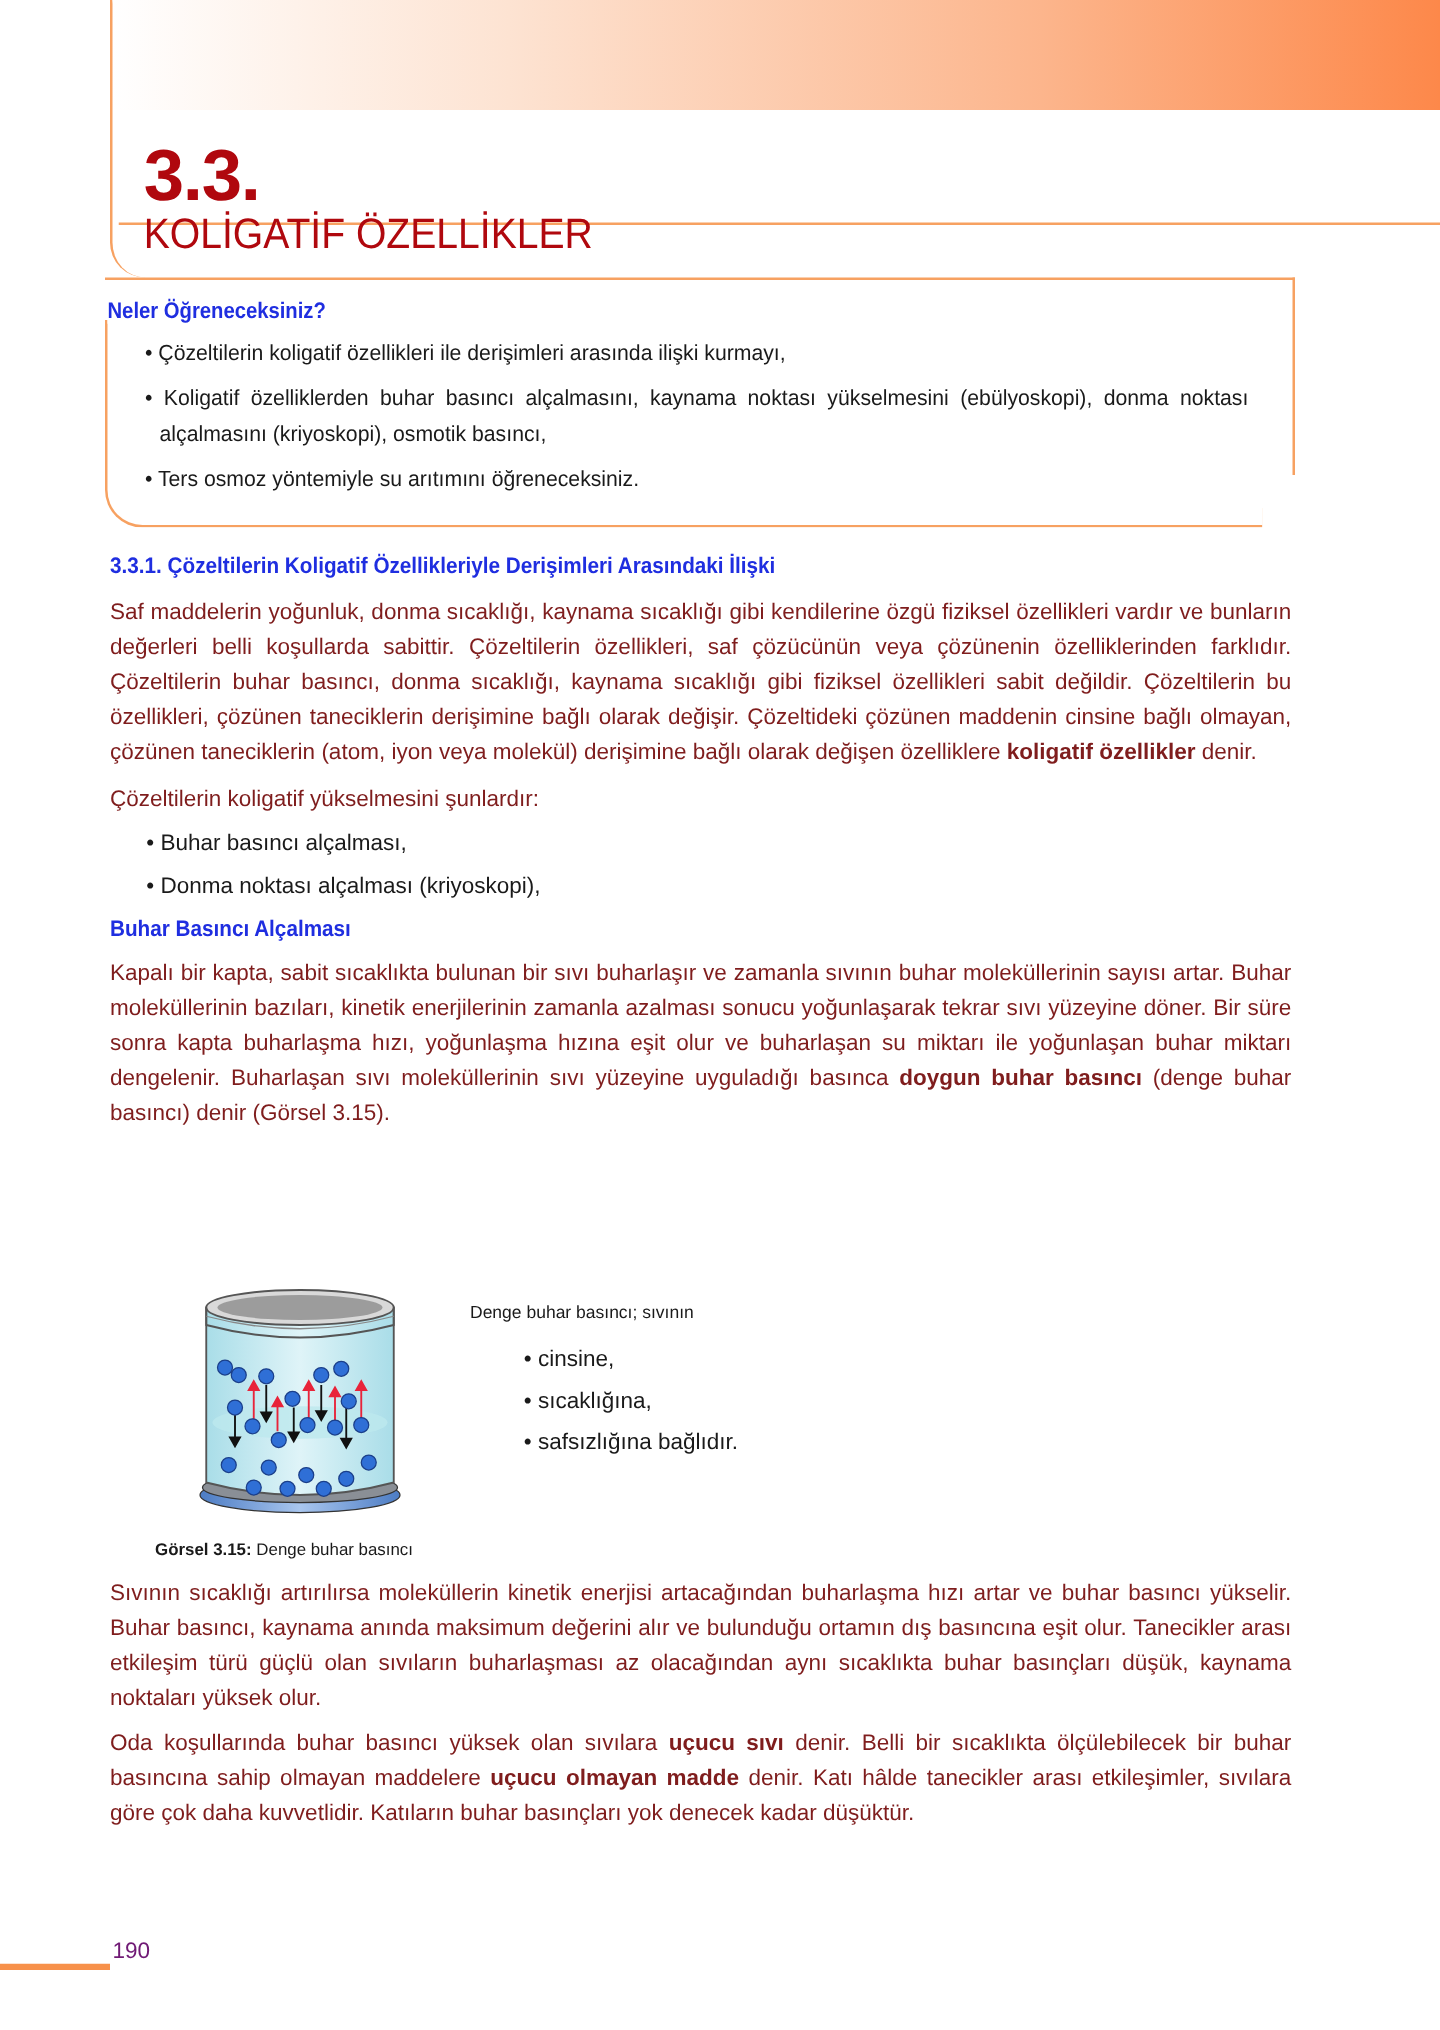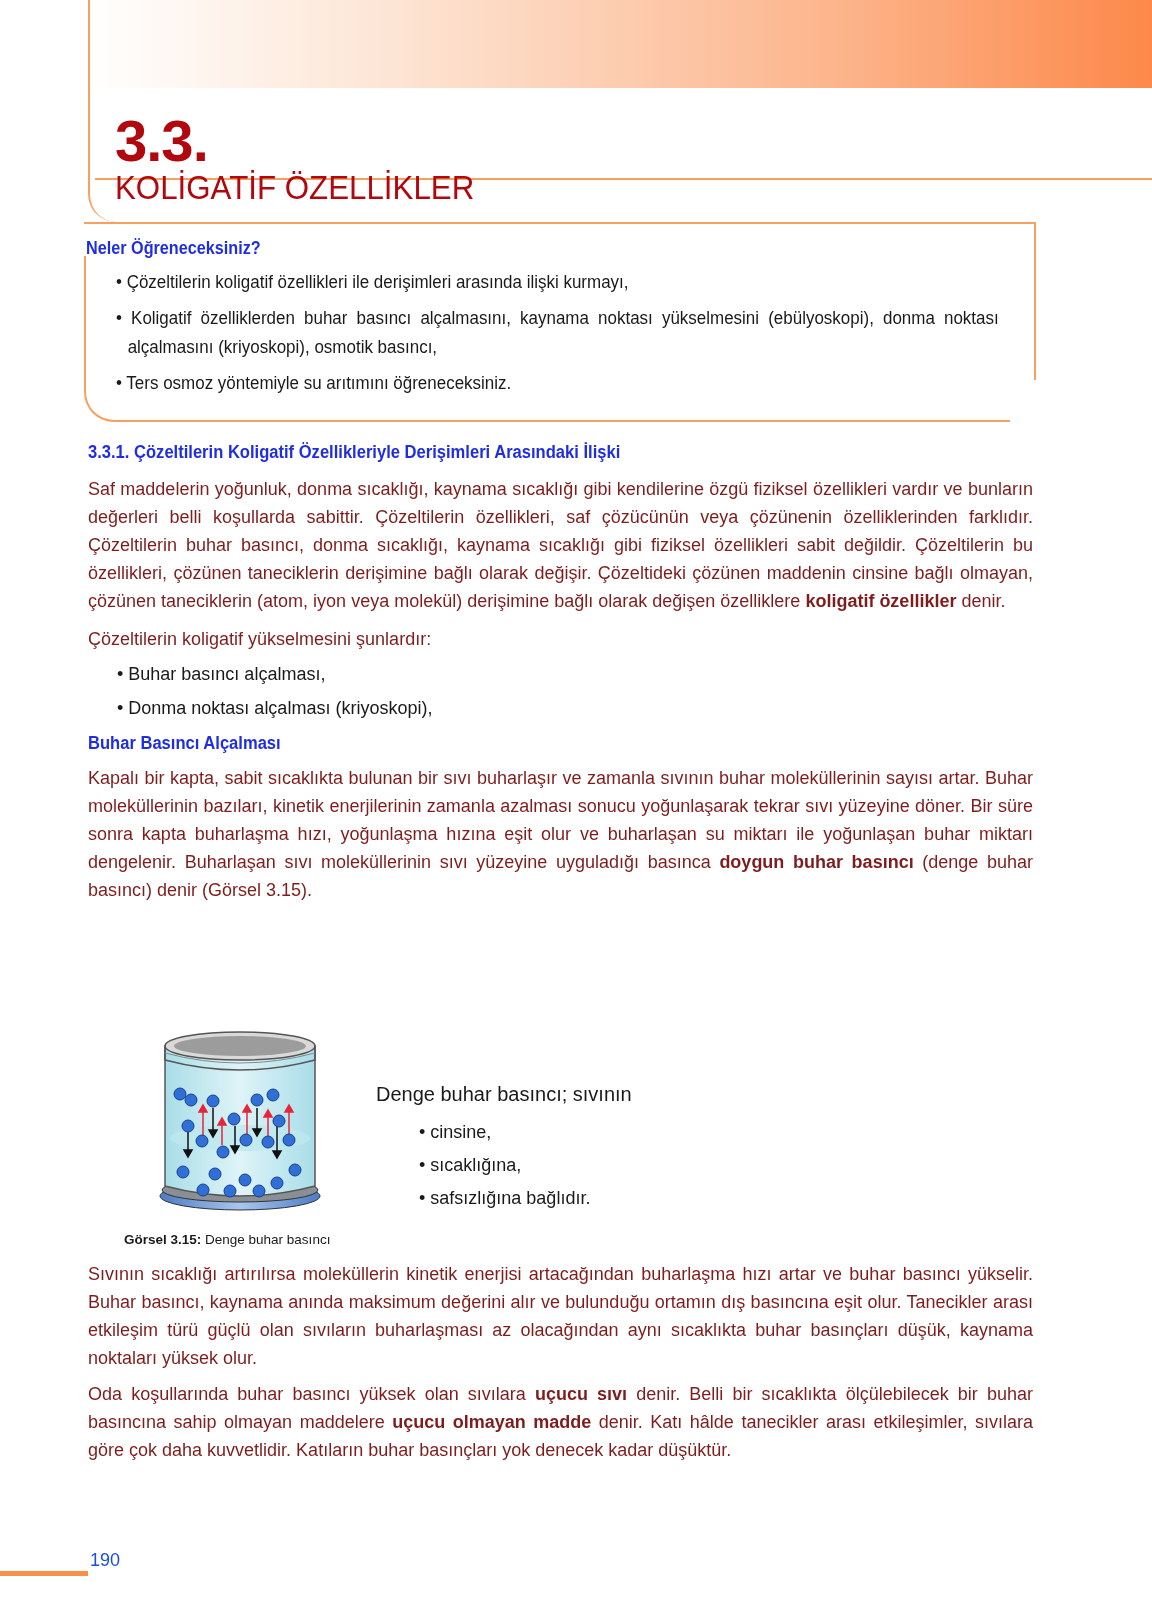--- a/index.html
+++ b/index.html
@@ -59,25 +59,25 @@
   }
   .para b { font-weight: bold; }
   .bullets { list-style: none; }
   .bullets li { font-size: 18px; line-height: 34px; }
 
   .figure { position: absolute; left: 155px; top: 1028px; width: 170px; height: 190px; }
   .fig-caption { position: absolute; left: 124px; top: 1232px; font-size: 13.5px; color: #1a1a1a; }
   .fig-caption b { font-weight: bold; }
 
   .side-list { position: absolute; left: 376px; top: 1035px; }
-  .side-list .lead { font-size: 20px; line-height: 28px; margin-top: 45px; }
+  .side-list .lead { font-size: 14px; line-height: 28px; }
   .side-list ul { list-style: none; margin-left: 43px; margin-top: 8px; }
   .side-list li { font-size: 18px; line-height: 33px; }
 
-  .page-num { position: absolute; left: 90px; top: 1550px; font-size: 18px; color: #1d4ed8; }
+  .page-num { position: absolute; left: 90px; top: 1550px; font-size: 18px; color: #701a75; }
   .page-bar { position: absolute; left: 0; top: 1571px; width: 88px; height: 5px; background: #f7914a; }
 </style>
 </head>
 <body>
 
 <div class="header-band"></div>
 <div class="header-frame"></div>
 <div class="title-rule"></div>
 <div class="title-row">
   <span class="title-num">3.3.</span>

